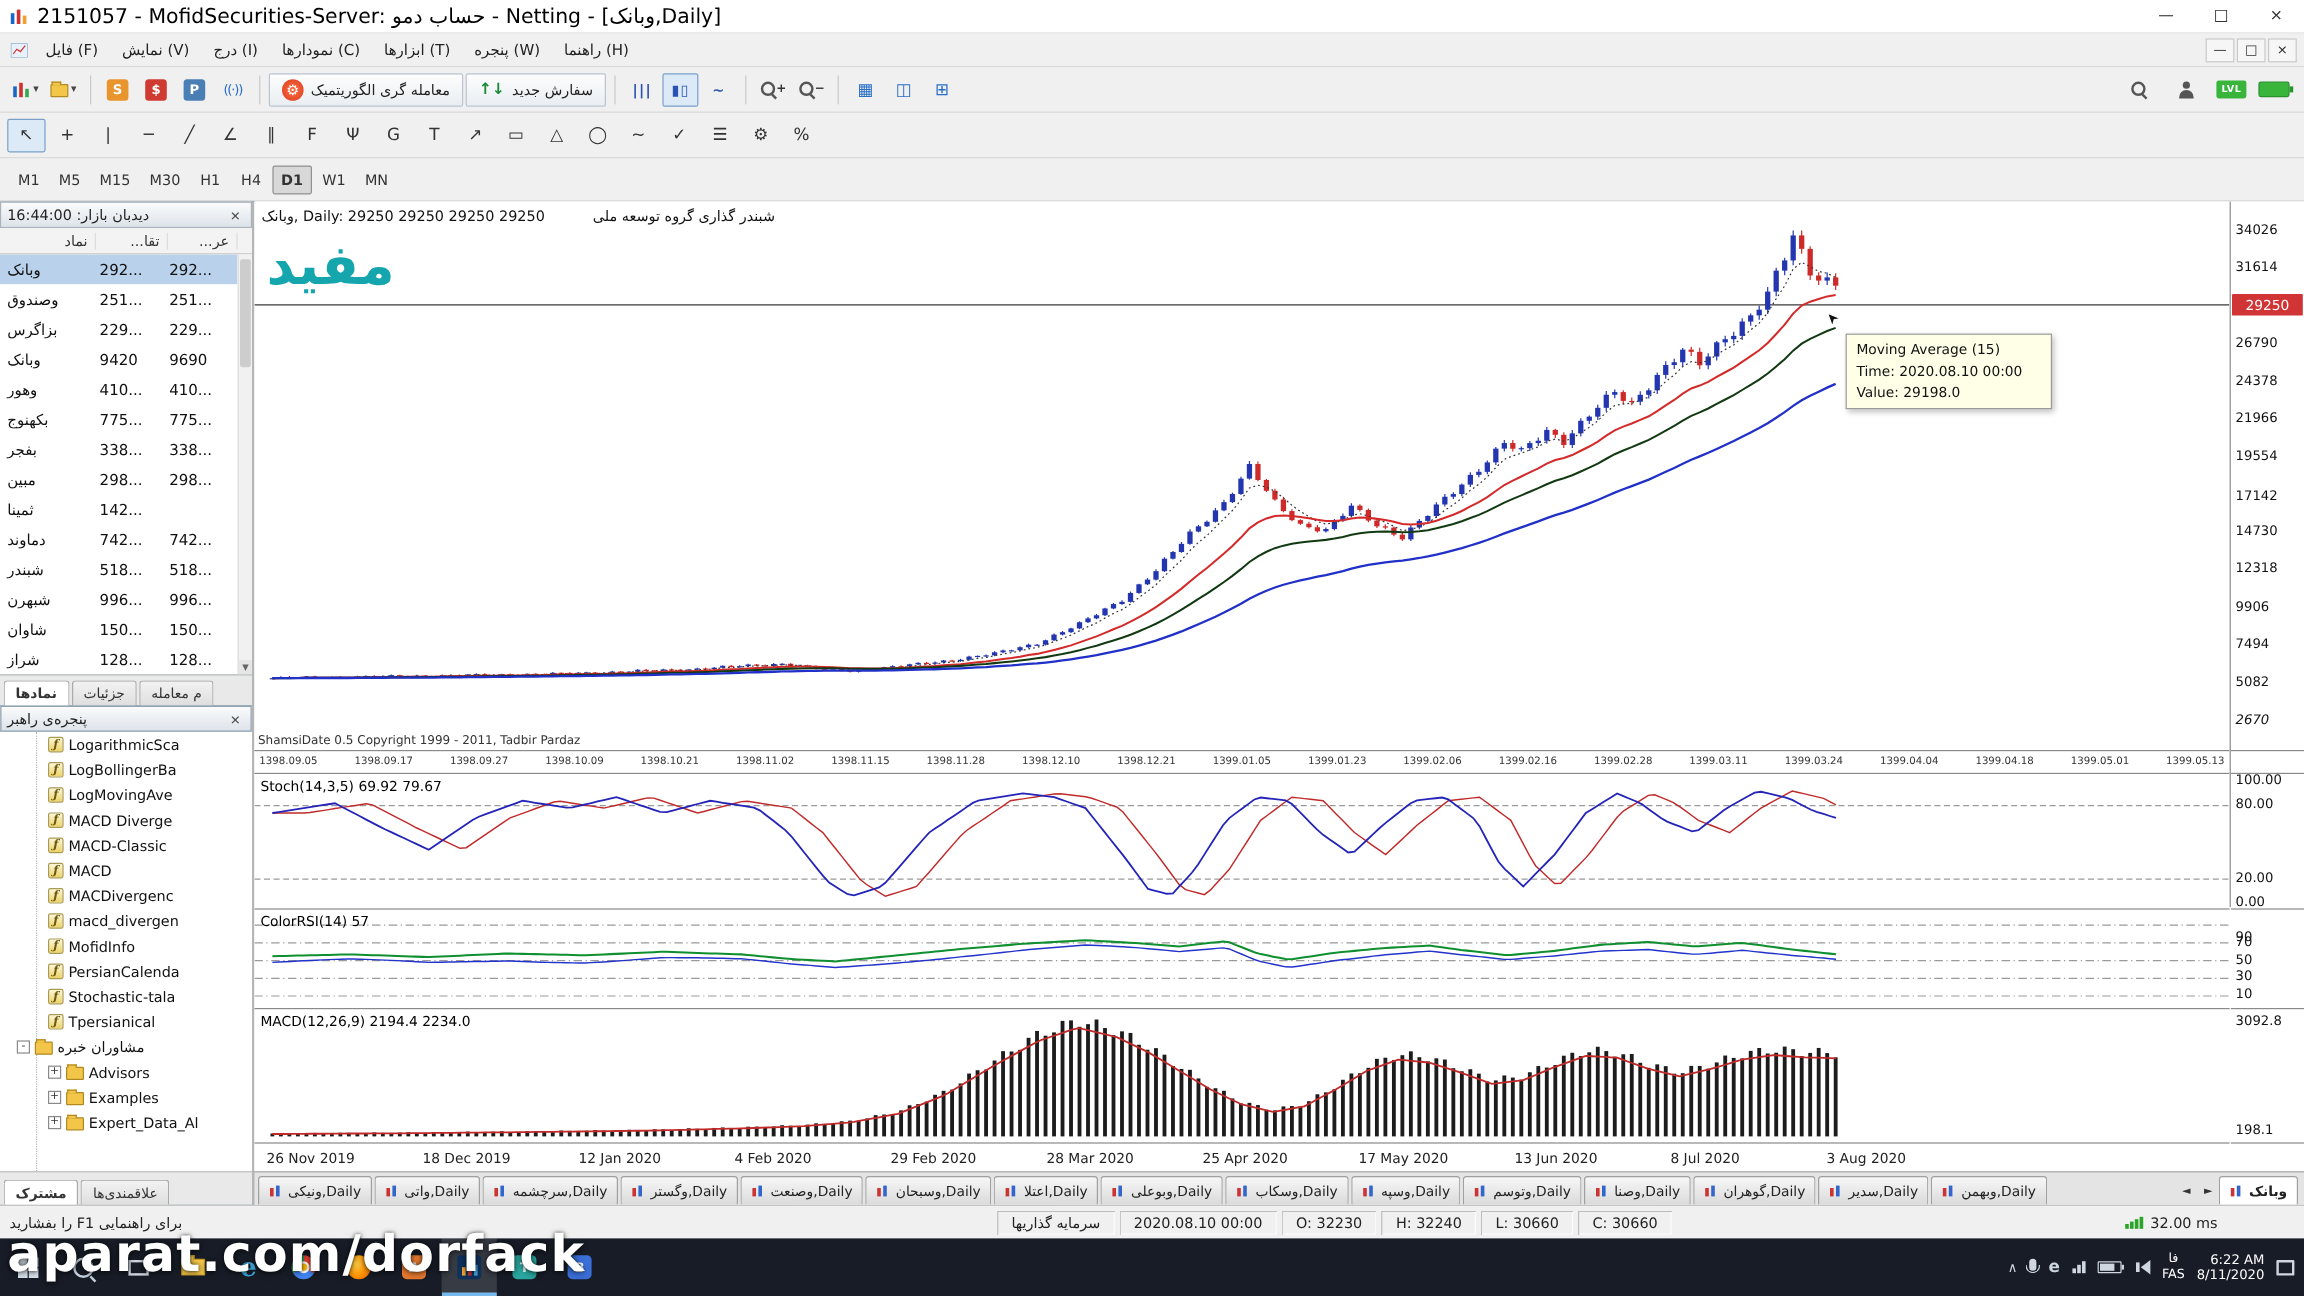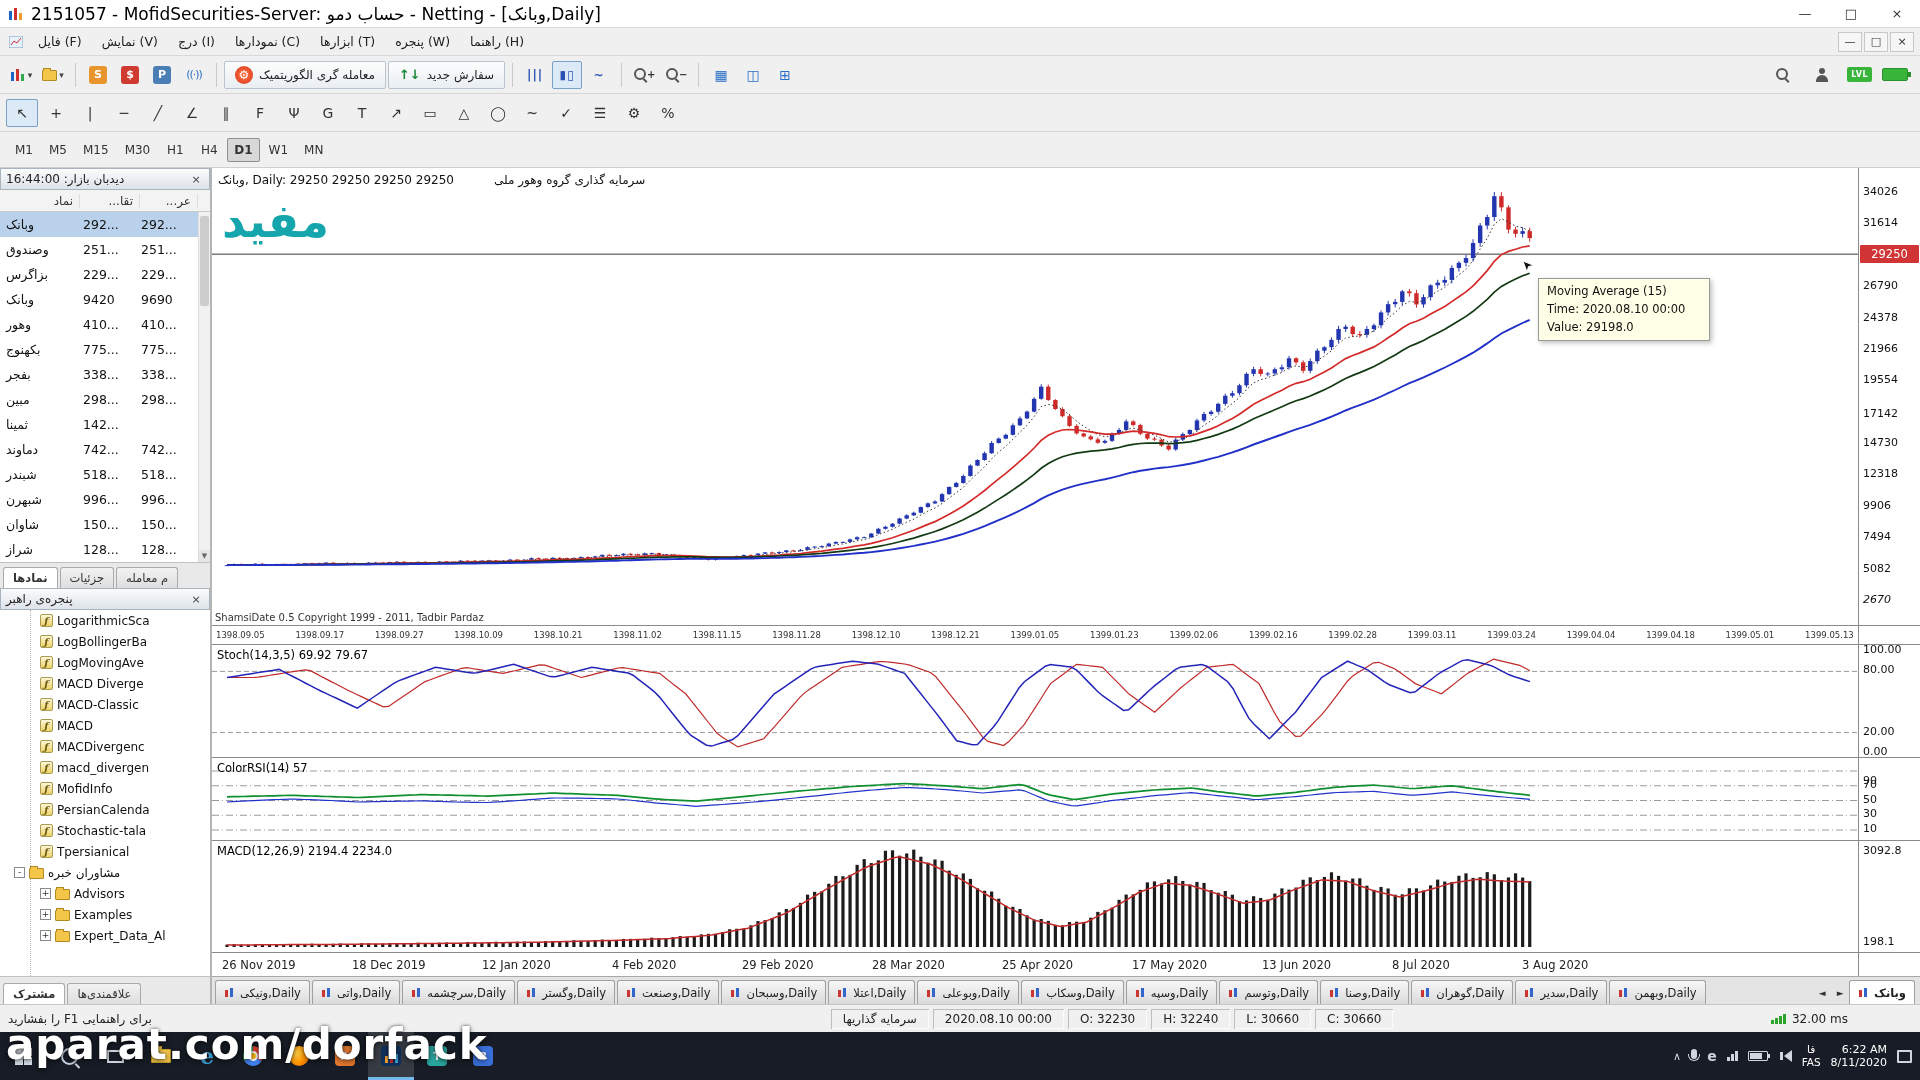--- a/index.html
+++ b/index.html
@@ -100,21 +100,21 @@
 .rsi-panel{top:589px;height:83px;border-top:1px solid #8a8a8a}
 .macd-panel{top:672px;height:112px;border-top:1px solid #8a8a8a}
 .date-axis{top:784px;height:24px;border-top:1px solid #8a8a8a}
 .date-label{position:absolute;top:5px;font-size:11.5px;color:#222;white-space:nowrap}
 .panel svg{position:absolute;left:0;top:0}
 .panel-label{position:absolute;top:3px;left:5px;font-size:11.5px;color:#000;z-index:5;white-space:nowrap}
 .symbol-info{position:absolute;top:5px;left:6px;font-size:12px;color:#111;z-index:5;white-space:nowrap}
 .company-name{position:absolute;top:5px;left:282px;font-size:12px;color:#111;z-index:5;white-space:nowrap}
 .chart-logo{position:absolute;top:26px;left:10px;font-size:46px;font-weight:bold;color:#14a5ad;z-index:4;letter-spacing:2px}
 .copyright{position:absolute;bottom:2px;left:3px;font-size:10px;color:#333;z-index:5;white-space:nowrap}
-.axis-col{position:absolute;left:1646px;top:0;width:62px;height:808px;background:#fff;border-left:1px solid #8a8a8a}
+.axis-col{position:absolute;left:1646px;top:0;width:62px;height:588px;background:#fff;border-left:1px solid #8a8a8a}
 .ax-label{position:absolute;left:4px;height:14px;line-height:14px;font-size:11px;color:#111;white-space:nowrap}
 .ax-label.tag{left:1px;right:1px;background:#d03434;color:#fff;text-align:center;height:18px;line-height:18px;font-size:11.5px;border-radius:1px}
 .axis-divider{position:absolute;left:0;right:0;height:1px;background:#8a8a8a}
 .tooltip{position:absolute;left:1326px;top:110px;width:172px;background:#ffffe8;border:1px solid #9a9a9a;box-shadow:2px 2px 5px rgba(0,0,0,.25);font-size:11.5px;line-height:1.55;padding:4px 8px;z-index:30;color:#111}
 .cursor-arrow{position:absolute;left:1310px;top:92px;z-index:31}
 
 
 .chart-tabbar{position:absolute;left:212px;top:976px;width:1708px;height:28px;background:#e4e4e4;border-top:1px solid #a8a8a8;display:flex;align-items:flex-end;padding:2px 3px 0;overflow:hidden}
 .chart-tab{height:24px;display:inline-flex;align-items:center;gap:5px;padding:0 8px;background:linear-gradient(#f7f7f7,#dadada);border:1px solid #a0a0a0;border-bottom:none;border-radius:3px 3px 0 0;margin-right:2px;font-size:11.5px;color:#222;white-space:nowrap}
 .chart-tab.active{background:#fff;font-weight:bold}
@@ -871,21 +871,21 @@
           <line x1="1310.64" y1="59.181254484246125" x2="1310.64" y2="69.51577377506703" stroke="#2336b0" stroke-width="1"></line>
           <rect x="1308.44" y="63.16837181692695" width="4.4" height="2.6634615094056784" fill="#2336b0"></rect>
           <line x1="1317.72" y1="59.701551761516065" x2="1317.72" y2="73.69250411677791" stroke="#cf2a2a" stroke-width="1"></line>
           <rect x="1315.52" y="63.16837181692695" width="4.4" height="6.917117059909131" fill="#cf2a2a"></rect>
           <polyline points="15.0,397.1 22.1,396.8 29.2,396.9 36.2,396.8 43.3,396.4 50.4,396.5 57.5,396.8 64.6,396.6 71.6,396.5 78.7,396.7 85.8,396.4 92.9,396.0 100.0,396.1 107.0,395.8 114.1,395.4 121.2,395.6 128.3,395.7 135.4,395.5 142.4,395.6 149.5,395.8 156.6,395.4 163.7,395.1 170.8,395.2 177.8,394.8 184.9,394.4 192.0,394.6 199.1,394.6 206.2,394.4 213.2,394.6 220.3,394.7 227.4,394.3 234.5,394.2 241.6,394.1 248.6,393.6 255.7,393.3 262.8,393.4 269.9,393.2 277.0,392.9 284.0,393.1 291.1,393.0 298.2,392.5 305.3,392.4 312.4,392.2 319.4,391.5 326.5,391.2 333.6,391.2 340.7,390.7 347.8,390.5 354.8,390.7 361.9,390.5 369.0,390.0 376.1,389.9 383.2,389.4 390.2,388.5 397.3,388.2 404.4,387.9 411.5,387.2 418.6,386.9 425.6,386.9 432.7,386.4 439.8,386.0 446.9,386.3 454.0,386.5 461.0,386.6 468.1,387.5 475.2,388.0 482.3,388.3 489.4,389.2 496.4,390.1 503.5,390.1 510.6,390.1 517.7,390.1 524.8,389.4 531.8,388.6 538.9,388.2 546.0,387.4 553.1,386.4 560.2,385.9 567.2,385.3 574.3,384.3 581.4,383.8 588.5,383.2 595.6,381.8 602.6,380.7 609.7,379.9 616.8,378.4 623.9,377.0 631.0,375.9 638.0,374.4 645.1,372.7 652.2,371.5 659.3,369.5 666.4,366.6 673.4,364.0 680.5,361.2 687.6,357.7 694.7,354.2 701.8,351.1 708.8,347.1 715.9,343.2 723.0,340.0 730.1,335.4 737.2,329.9 744.2,324.9 751.3,319.3 758.4,312.0 765.5,305.4 772.6,298.7 779.6,290.8 786.7,284.0 793.8,278.3 800.9,271.3 808.0,264.3 815.0,257.4 822.1,248.6 829.2,238.6 836.3,236.4 843.4,237.9 850.4,241.4 857.5,246.9 864.6,253.1 871.7,258.2 878.8,262.6 885.8,266.6 892.9,268.7 900.0,267.7 907.1,265.7 914.2,261.6 921.2,260.1 928.3,262.0 935.4,264.9 942.5,267.1 949.6,270.6 956.6,274.2 963.7,273.3 970.8,270.9 977.9,267.9 985.0,262.8 992.0,257.2 999.1,252.7 1006.2,247.1 1013.3,240.6 1020.4,235.5 1027.4,229.4 1034.5,221.6 1041.6,214.8 1048.7,211.8 1055.8,209.7 1062.8,206.9 1069.9,204.4 1077.0,199.7 1084.1,197.9 1091.2,199.5 1098.2,197.4 1105.3,192.5 1112.4,188.1 1119.5,182.7 1126.6,175.4 1133.6,169.9 1140.7,168.6 1147.8,168.0 1154.9,165.7 1162.0,162.9 1169.0,156.7 1176.1,149.9 1183.2,144.5 1190.3,137.5 1197.4,133.4 1204.4,134.4 1211.5,132.6 1218.6,127.5 1225.7,123.2 1232.8,119.5 1239.8,113.0 1246.9,106.9 1254.0,101.3 1261.1,92.5 1268.2,80.9 1275.2,70.3 1282.3,56.2 1289.4,50.6 1296.5,54.3 1303.6,58.1 1310.6,59.8 1317.7,63.2" fill="none" stroke="#333" stroke-width="1" stroke-dasharray="1.5,2.5"></polyline>
           <polyline points="15.0,397.1 22.1,397.0 29.2,397.0 36.2,397.0 43.3,396.8 50.4,396.8 57.5,396.8 64.6,396.8 71.6,396.7 78.7,396.8 85.8,396.6 92.9,396.5 100.0,396.4 107.0,396.3 114.1,396.1 121.2,396.1 128.3,396.0 135.4,395.9 142.4,395.9 149.5,395.9 156.6,395.8 163.7,395.6 170.8,395.6 177.8,395.4 184.9,395.2 192.0,395.2 199.1,395.1 206.2,394.9 213.2,394.9 220.3,394.9 227.4,394.8 234.5,394.7 241.6,394.6 248.6,394.3 255.7,394.1 262.8,394.1 269.9,393.9 277.0,393.7 284.0,393.7 291.1,393.6 298.2,393.3 305.3,393.2 312.4,393.0 319.4,392.7 326.5,392.4 333.6,392.2 340.7,391.9 347.8,391.7 354.8,391.6 361.9,391.4 369.0,391.1 376.1,390.9 383.2,390.6 390.2,390.2 397.3,389.8 404.4,389.5 411.5,389.0 418.6,388.7 425.6,388.5 432.7,388.1 439.8,387.7 446.9,387.6 454.0,387.5 461.0,387.5 468.1,387.7 475.2,387.9 482.3,388.0 489.4,388.4 496.4,388.8 503.5,388.9 510.6,389.1 517.7,389.2 524.8,389.1 531.8,388.8 538.9,388.6 546.0,388.3 553.1,387.8 560.2,387.4 567.2,387.0 574.3,386.4 581.4,386.0 588.5,385.5 595.6,384.7 602.6,383.9 609.7,383.2 616.8,382.2 623.9,381.2 631.0,380.3 638.0,379.2 645.1,377.9 652.2,376.9 659.3,375.4 666.4,373.6 673.4,371.8 680.5,369.8 687.6,367.3 694.7,364.8 701.8,362.3 708.8,359.4 715.9,356.4 723.0,353.6 730.1,350.1 737.2,346.2 744.2,342.3 751.3,338.0 758.4,333.0 765.5,327.9 772.6,322.5 779.6,316.6 786.7,310.8 793.8,305.3 800.9,299.3 808.0,293.2 815.0,287.0 822.1,280.0 829.2,272.3 836.3,267.3 843.4,264.0 850.4,262.0 857.5,261.5 864.6,262.0 871.7,262.8 878.8,263.9 885.8,265.2 892.9,266.2 900.0,266.1 907.1,265.6 914.2,264.1 921.2,263.2 928.3,263.5 935.4,264.4 942.5,265.3 949.6,266.8 956.6,268.7 963.7,269.0 970.8,268.7 977.9,267.8 985.0,265.9 992.0,263.4 999.1,260.9 1006.2,257.8 1013.3,254.0 1020.4,250.4 1027.4,246.3 1034.5,241.2 1041.6,236.2 1048.7,232.5 1055.8,229.1 1062.8,225.6 1069.9,222.3 1077.0,218.3 1084.1,215.3 1091.2,213.7 1098.2,211.2 1105.3,207.6 1112.4,204.1 1119.5,200.0 1126.6,195.1 1133.6,190.6 1140.7,187.5 1147.8,184.9 1154.9,181.9 1162.0,178.9 1169.0,174.6 1176.1,169.8 1183.2,165.3 1190.3,160.0 1197.4,155.7 1204.4,153.3 1211.5,150.2 1218.6,146.1 1225.7,142.2 1232.8,138.4 1239.8,133.6 1246.9,128.8 1254.0,123.9 1261.1,117.8 1268.2,110.3 1275.2,102.6 1282.3,93.3 1289.4,86.6 1296.5,83.4 1303.6,81.2 1310.6,79.0 1317.7,77.9" fill="none" stroke="#d42a2a" stroke-width="1.7"></polyline>
           <polyline points="15.0,397.1 22.1,397.1 29.2,397.1 36.2,397.0 43.3,396.9 50.4,396.9 57.5,396.9 64.6,396.9 71.6,396.9 78.7,396.9 85.8,396.8 92.9,396.7 100.0,396.7 107.0,396.6 114.1,396.4 121.2,396.4 128.3,396.4 135.4,396.3 142.4,396.2 149.5,396.2 156.6,396.1 163.7,396.0 170.8,396.0 177.8,395.8 184.9,395.7 192.0,395.6 199.1,395.6 206.2,395.4 213.2,395.4 220.3,395.4 227.4,395.3 234.5,395.2 241.6,395.1 248.6,394.9 255.7,394.8 262.8,394.7 269.9,394.5 277.0,394.4 284.0,394.3 291.1,394.2 298.2,394.1 305.3,393.9 312.4,393.8 319.4,393.5 326.5,393.3 333.6,393.2 340.7,392.9 347.8,392.7 354.8,392.6 361.9,392.5 369.0,392.2 376.1,392.0 383.2,391.8 390.2,391.4 397.3,391.2 404.4,390.9 411.5,390.5 418.6,390.3 425.6,390.0 432.7,389.7 439.8,389.4 446.9,389.2 454.0,389.1 461.0,388.9 468.1,388.9 475.2,388.9 482.3,388.9 489.4,389.1 496.4,389.3 503.5,389.3 510.6,389.4 517.7,389.4 524.8,389.3 531.8,389.2 538.9,389.1 546.0,388.8 553.1,388.5 560.2,388.3 567.2,388.0 574.3,387.6 581.4,387.3 588.5,386.9 595.6,386.4 602.6,385.8 609.7,385.3 616.8,384.6 623.9,383.9 631.0,383.2 638.0,382.4 645.1,381.5 652.2,380.6 659.3,379.6 666.4,378.3 673.4,377.0 680.5,375.5 687.6,373.8 694.7,371.9 701.8,370.1 708.8,367.9 715.9,365.7 723.0,363.5 730.1,360.9 737.2,358.0 744.2,355.0 751.3,351.8 758.4,348.1 765.5,344.2 772.6,340.1 779.6,335.6 786.7,331.1 793.8,326.7 800.9,321.9 808.0,317.0 815.0,311.9 822.1,306.3 829.2,300.3 836.3,295.6 843.4,291.8 850.4,288.8 857.5,286.7 864.6,285.2 871.7,284.1 878.8,283.2 885.8,282.6 892.9,281.9 900.0,280.8 907.1,279.5 914.2,277.7 921.2,276.3 928.3,275.5 935.4,275.2 942.5,275.0 949.6,275.1 956.6,275.6 963.7,275.3 970.8,274.7 977.9,273.8 985.0,272.3 992.0,270.5 999.1,268.6 1006.2,266.4 1013.3,263.7 1020.4,261.1 1027.4,258.0 1034.5,254.4 1041.6,250.8 1048.7,247.7 1055.8,244.8 1062.8,241.8 1069.9,238.8 1077.0,235.5 1084.1,232.7 1091.2,230.6 1098.2,228.0 1105.3,224.9 1112.4,221.7 1119.5,218.3 1126.6,214.3 1133.6,210.5 1140.7,207.4 1147.8,204.6 1154.9,201.6 1162.0,198.6 1169.0,194.8 1176.1,190.8 1183.2,186.9 1190.3,182.5 1197.4,178.5 1204.4,175.6 1211.5,172.4 1218.6,168.6 1225.7,164.9 1232.8,161.2 1239.8,157.0 1246.9,152.7 1254.0,148.4 1261.1,143.3 1268.2,137.4 1275.2,131.3 1282.3,124.2 1289.4,118.4 1296.5,114.4 1303.6,111.1 1310.6,107.8 1317.7,105.2" fill="none" stroke="#123a12" stroke-width="1.7"></polyline>
           <polyline points="15.0,397.1 22.1,397.1 29.2,397.1 36.2,397.1 43.3,397.0 50.4,397.0 57.5,397.0 64.6,397.0 71.6,397.0 78.7,397.0 85.8,396.9 92.9,396.9 100.0,396.8 107.0,396.8 114.1,396.7 121.2,396.7 128.3,396.7 135.4,396.6 142.4,396.6 149.5,396.6 156.6,396.5 163.7,396.4 170.8,396.4 177.8,396.3 184.9,396.2 192.0,396.2 199.1,396.1 206.2,396.0 213.2,396.0 220.3,395.9 227.4,395.9 234.5,395.8 241.6,395.7 248.6,395.6 255.7,395.5 262.8,395.5 269.9,395.4 277.0,395.2 284.0,395.2 291.1,395.1 298.2,395.0 305.3,394.9 312.4,394.8 319.4,394.6 326.5,394.5 333.6,394.3 340.7,394.2 347.8,394.0 354.8,393.9 361.9,393.8 369.0,393.6 376.1,393.5 383.2,393.3 390.2,393.1 397.3,392.9 404.4,392.7 411.5,392.4 418.6,392.2 425.6,392.0 432.7,391.8 439.8,391.5 446.9,391.4 454.0,391.2 461.0,391.1 468.1,391.0 475.2,390.9 482.3,390.9 489.4,390.9 496.4,390.9 503.5,390.9 510.6,390.8 517.7,390.8 524.8,390.7 531.8,390.6 538.9,390.5 546.0,390.3 553.1,390.1 560.2,389.9 567.2,389.7 574.3,389.4 581.4,389.2 588.5,388.9 595.6,388.6 602.6,388.2 609.7,387.9 616.8,387.4 623.9,386.9 631.0,386.5 638.0,385.9 645.1,385.3 652.2,384.8 659.3,384.1 666.4,383.3 673.4,382.4 680.5,381.4 687.6,380.3 694.7,379.1 701.8,377.9 708.8,376.5 715.9,375.1 723.0,373.6 730.1,371.9 737.2,370.0 744.2,368.0 751.3,365.9 758.4,363.4 765.5,360.9 772.6,358.2 779.6,355.2 786.7,352.2 793.8,349.1 800.9,345.9 808.0,342.5 815.0,338.9 822.1,335.1 829.2,330.9 836.3,327.4 843.4,324.3 850.4,321.6 857.5,319.3 864.6,317.4 871.7,315.6 878.8,314.1 885.8,312.6 892.9,311.2 900.0,309.6 907.1,307.9 914.2,305.9 921.2,304.2 928.3,302.8 935.4,301.7 942.5,300.6 949.6,299.8 956.6,299.1 963.7,298.1 970.8,297.0 977.9,295.7 985.0,294.2 992.0,292.5 999.1,290.7 1006.2,288.8 1013.3,286.6 1020.4,284.4 1027.4,282.0 1034.5,279.3 1041.6,276.5 1048.7,274.0 1055.8,271.5 1062.8,269.0 1069.9,266.5 1077.0,263.8 1084.1,261.3 1091.2,259.2 1098.2,256.9 1105.3,254.2 1112.4,251.5 1119.5,248.7 1126.6,245.6 1133.6,242.5 1140.7,239.7 1147.8,237.1 1154.9,234.4 1162.0,231.7 1169.0,228.5 1176.1,225.2 1183.2,222.0 1190.3,218.5 1197.4,215.1 1204.4,212.3 1211.5,209.3 1218.6,206.1 1225.7,202.8 1232.8,199.5 1239.8,196.0 1246.9,192.4 1254.0,188.7 1261.1,184.7 1268.2,180.1 1275.2,175.4 1282.3,170.2 1289.4,165.5 1296.5,161.8 1303.6,158.4 1310.6,155.0 1317.7,151.9" fill="none" stroke="#2030c8" stroke-width="1.9"></polyline>
         </svg>
       <span class="symbol-info">وبانک, Daily: 29250 29250 29250 29250</span>
-      <span class="company-name">سرمایه گذاری گروه وهور ملی</span>
+      <span class="company-name">شبندر گذاری گروه توسعه ملی</span>
       <span class="chart-logo">مفید</span>
       <span class="copyright">ShamsiDate 0.5 Copyright 1999 - 2011, Tadbir Pardaz</span>
       <div class="tooltip">
         <div>Moving Average (15)</div>
         <div>Time: 2020.08.10 00:00</div>
         <div>Value: 29198.0</div>
       </div>
       <span class="cursor-arrow">
         <svg width="13" height="13" viewBox="0 0 13 13">
             <path d="M1,1 L12,5.5 L6.5,6.5 L5,12 Z" fill="#111" stroke="#fff" stroke-width="1"></path>

